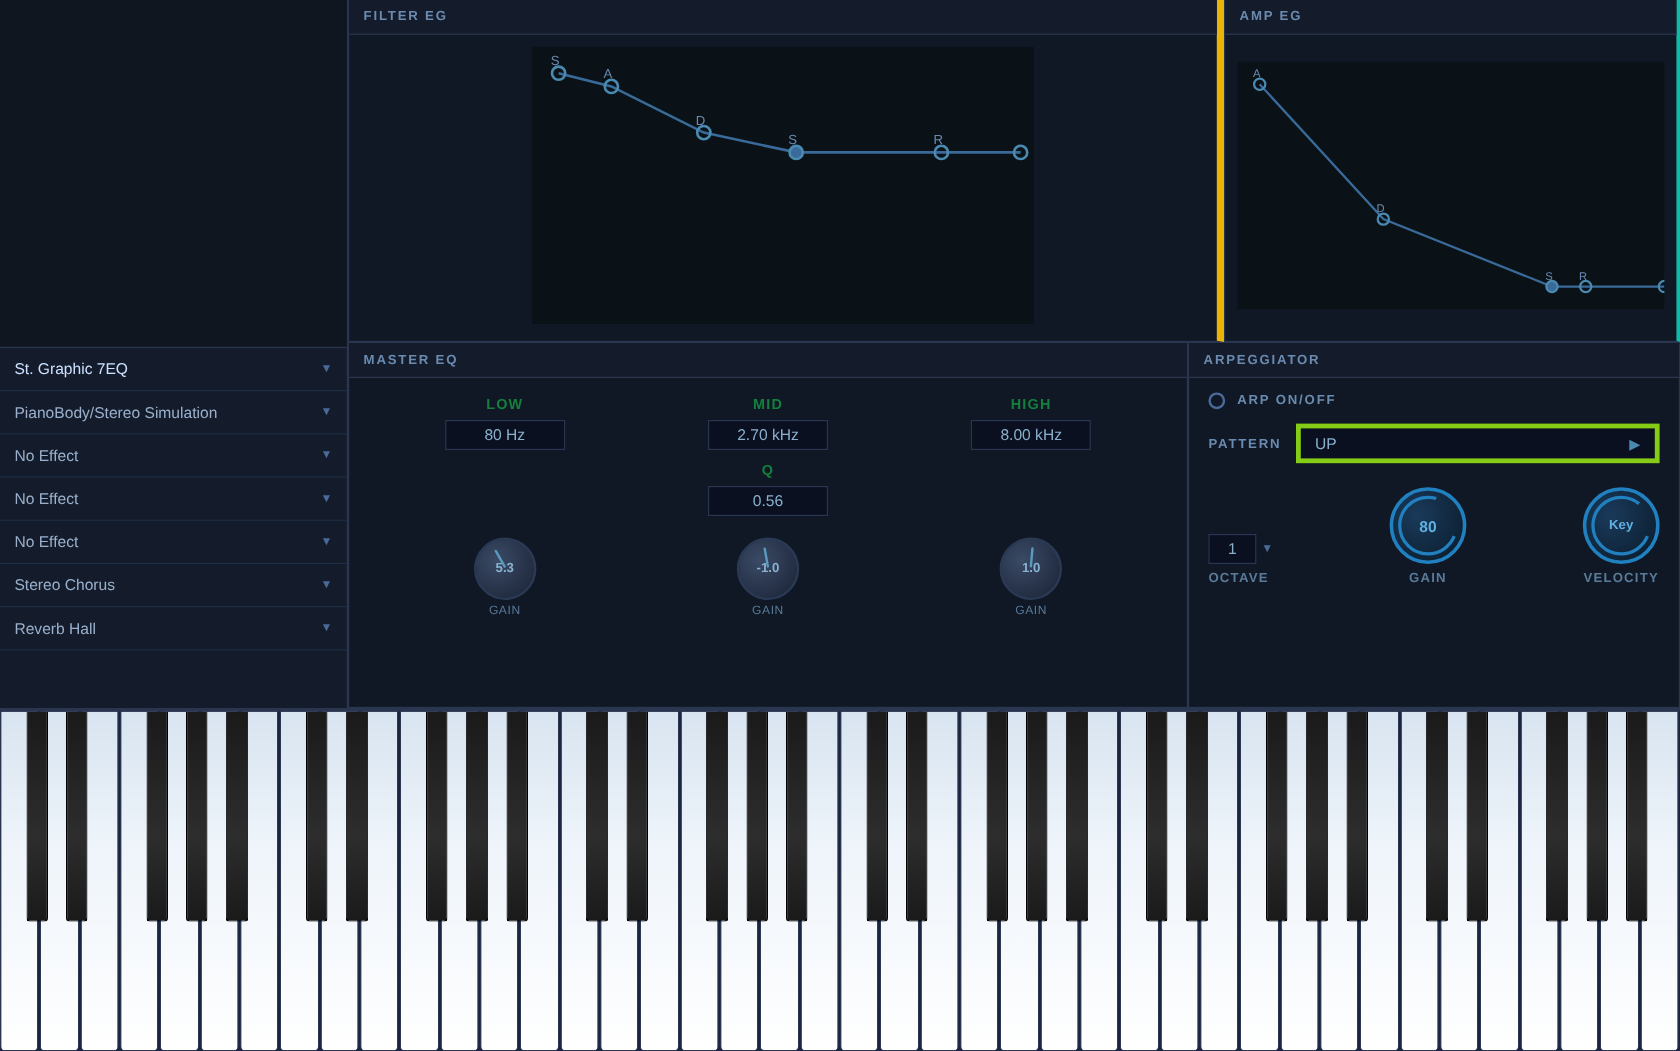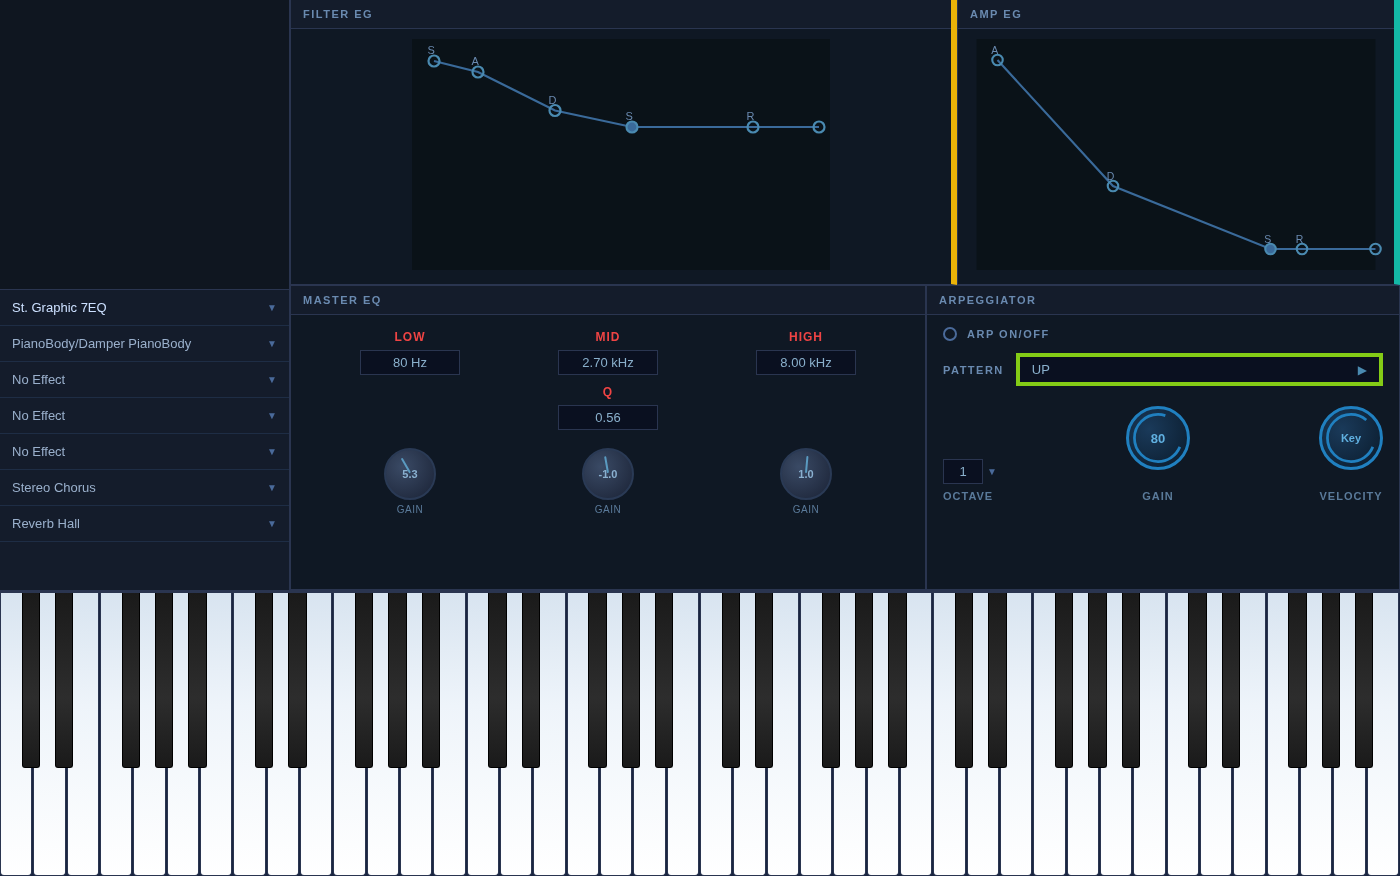--- a/index.html
+++ b/index.html
@@ -157,22 +157,22 @@
 
     .knob-label {
       font-size: 10px;
       color: #5a7a9a;
       letter-spacing: 0.5px;
       text-align: center;
     }
 
     
     .amp-eg-panel {
-      width: 443px;
-      border-right: 6px solid #14b8a6;
+      width: 380px;
+      border-right: 3px solid #14b8a6;
     }
 
     .amp-eg-content {
       height: calc(100% - 33px);
       position: relative;
       padding: 10px;
     }
 
     .amp-eg-content svg {
       width: 100%;
@@ -207,21 +207,21 @@
 
     .eq-column {
       display: flex;
       flex-direction: column;
       align-items: center;
       gap: 6px;
     }
 
     .eq-col-header {
       font-size: 12px;
-      color: #ef4444;
+      color: #15803d;
       letter-spacing: 1px;
       font-weight: bold;
     }
 
     .eq-value-box {
       background: #0a1020;
       border: 1px solid #2a3550;
       padding: 4px 16px;
       font-size: 13px;
       color: #8ab0cc;
@@ -230,21 +230,21 @@
     }
 
     .eq-knobs-row {
       display: flex;
       justify-content: space-around;
       margin-top: 8px;
     }
 
     
     .arpeggiator-panel {
-      width: 474px;
+      width: 410px;
       border-right: 1px solid #2a3550;
     }
 
     .arp-content {
       padding: 12px 16px;
       display: flex;
       flex-direction: column;
       gap: 12px;
     }
 
@@ -339,21 +339,21 @@
     .arp-knob-value {
       font-size: 13px;
       color: #60b0e0;
       font-weight: bold;
     }
 
     .arp-knob-container {
       display: flex;
       flex-direction: column;
       align-items: center;
-      gap: 20px;
+      gap: 6px;
     }
 
     .arp-knob-label {
       font-size: 11px;
       color: #5a7a9a;
       letter-spacing: 1px;
       font-weight: bold;
     }
 
     
@@ -429,21 +429,21 @@
   <div class="top-section">
 
     <div class="sidebar">
       <div class="sidebar-top"></div>
       <div class="sidebar-list">
         <div class="sidebar-item highlighted">
           <span>St. Graphic 7EQ</span>
           <span class="chevron">▼</span>
         </div>
         <div class="sidebar-item">
-          <span>PianoBody/Damper PianoBody</span>
+          <span>PianoBody/Stereo Simulation</span>
           <span class="chevron">▼</span>
         </div>
         <div class="sidebar-item">
           <span>No Effect</span>
           <span class="chevron">▼</span>
         </div>
         <div class="sidebar-item">
           <span>No Effect</span>
           <span class="chevron">▼</span>
         </div>

